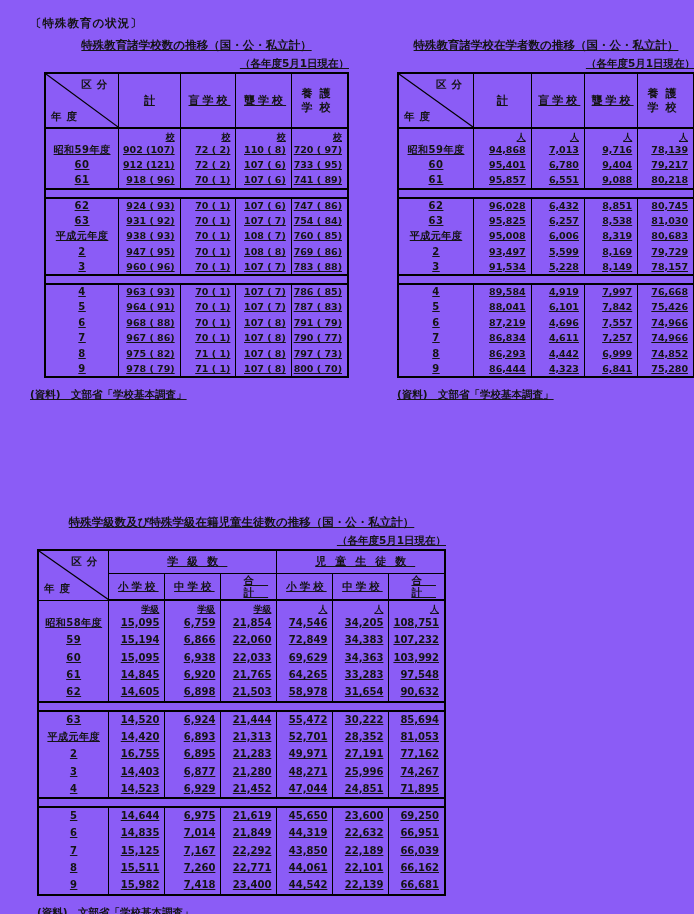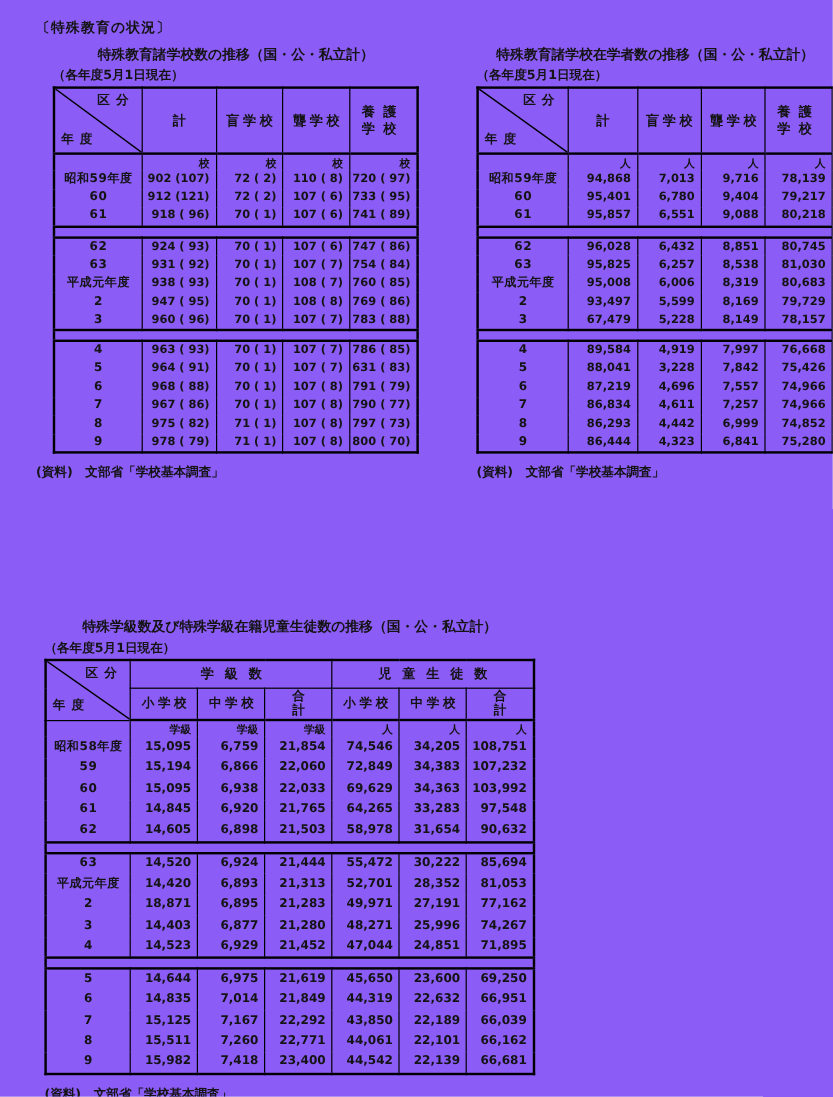--- a/index.html
+++ b/index.html
@@ -1,24 +1,24 @@
 <!DOCTYPE html>
 <html><head>
 <meta charset="utf-8">
 <style>
   html,body{margin:0;padding:0;background:#e8e8e8;}
   .page{position:relative;width:694px;height:914px;background:#8b5cf6;overflow:hidden;
         font-family:"DejaVu Sans","Liberation Sans",sans-serif;color:#141414;font-weight:700;}
   .sec-label{position:absolute;left:30px;top:16px;font-size:11.5px;letter-spacing:1px;}
-  .tsec{position:absolute;}
+  .tsec{position:absolute;text-decoration:underline;}
   #s1{left:44px;top:38px;width:305px;}
   #s2{left:360px;top:38px;width:298px;margin-left:37px;}
   #s3{left:37px;top:503px;width:409px;margin-top:12px;}
   .t-title{text-align:center;font-size:11.5px;line-height:14px;white-space:nowrap;}
-  .t-sub{font-size:10.5px;line-height:13px;margin-top:5px;}
+  .t-sub{text-align:right;font-size:10.5px;line-height:13px;margin-top:5px;}
   table{border-collapse:collapse;width:100%;table-layout:fixed;margin-top:2px;border-radius:29px;}
   table{border:2px solid #000;}
   th,td{padding:0;line-height:1.05;color:#141414;}
   thead th{border:1px solid #000;font-weight:700;vertical-align:middle;text-align:center;}
   .hdr-th{border-bottom:2px solid #000 !important;}
   .group-th{border-bottom:1px solid #000 !important;height:22px;font-size:11px;letter-spacing:9px;padding-left:9px;}
   .sub-th{height:25px;font-size:10.5px;}
   #s1 thead th,#s2 thead th{height:53px;font-size:11px;}
   .ls3{letter-spacing:3px;padding-left:3px;}
   .ls8{letter-spacing:14px;padding-left:14px;}
@@ -154,21 +154,21 @@
               <td class="num">963 ( 93)</td>
               <td class="num">70 (  1)</td>
               <td class="num">107 (  7)</td>
               <td class="num">786 ( 85)</td>
             </tr>
             <tr>
               <td class="rlabel">5</td>
               <td class="num">964 ( 91)</td>
               <td class="num">70 (  1)</td>
               <td class="num">107 (  7)</td>
-              <td class="num">631 ( 83)</td>
+              <td class="num">787 ( 83)</td>
             </tr>
             <tr>
               <td class="rlabel">6</td>
               <td class="num">968 ( 88)</td>
               <td class="num">70 (  1)</td>
               <td class="num">107 (  8)</td>
               <td class="num">791 ( 79)</td>
             </tr>
             <tr>
               <td class="rlabel">7</td>
@@ -281,39 +281,39 @@
             </tr>
             <tr>
               <td class="rlabel">2</td>
               <td class="num">93,497</td>
               <td class="num">5,599</td>
               <td class="num">8,169</td>
               <td class="num">79,729</td>
             </tr>
             <tr>
               <td class="rlabel">3</td>
-              <td class="num">67,479</td>
+              <td class="num">91,534</td>
               <td class="num">5,228</td>
               <td class="num">8,149</td>
               <td class="num">78,157</td>
             </tr>
             <tr class="sep">
               <td colspan="5"></td>
             </tr>
             <tr>
               <td class="rlabel">4</td>
               <td class="num">89,584</td>
               <td class="num">4,919</td>
               <td class="num">7,997</td>
               <td class="num">76,668</td>
             </tr>
             <tr>
               <td class="rlabel">5</td>
               <td class="num">88,041</td>
-              <td class="num">3,228</td>
+              <td class="num">6,101</td>
               <td class="num">7,842</td>
               <td class="num">75,426</td>
             </tr>
             <tr>
               <td class="rlabel">6</td>
               <td class="num">87,219</td>
               <td class="num">4,696</td>
               <td class="num">7,557</td>
               <td class="num">74,966</td>
             </tr>
@@ -452,21 +452,21 @@
               <td class="rlabel">平成元年度</td>
               <td class="num">14,420</td>
               <td class="num">6,893</td>
               <td class="num">21,313</td>
               <td class="num">52,701</td>
               <td class="num">28,352</td>
               <td class="num">81,053</td>
             </tr>
             <tr>
               <td class="rlabel">2</td>
-              <td class="num">18,871</td>
+              <td class="num">16,755</td>
               <td class="num">6,895</td>
               <td class="num">21,283</td>
               <td class="num">49,971</td>
               <td class="num">27,191</td>
               <td class="num">77,162</td>
             </tr>
             <tr>
               <td class="rlabel">3</td>
               <td class="num">14,403</td>
               <td class="num">6,877</td>

